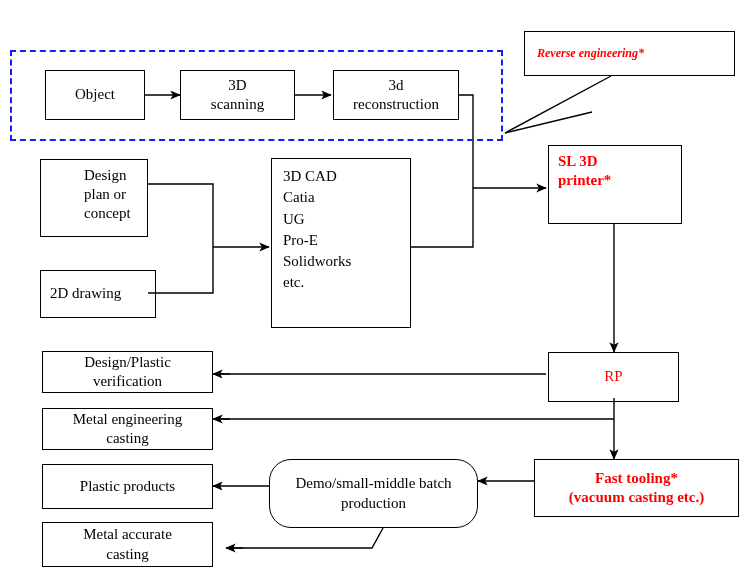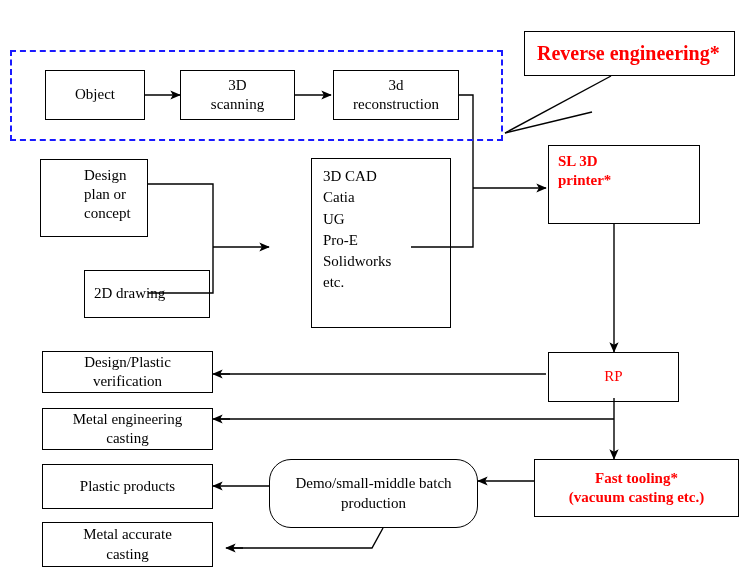--- a/index.html
+++ b/index.html
@@ -48,21 +48,22 @@
   .align-top .txt { padding-top: 6px; }
   .red {
     color: #ff0000;
     font-weight: bold;
   }
   .red-plain {
     color: #ff0000;
     font-weight: normal;
   }
   .big {
-    font-size: 20px;
+    font-size: 12px;
+    font-style: italic;
   }
   .list-box .txt {
     line-height: 1.42;
     padding-left: 11px;
     padding-top: 7px;
   }
   .dashed-group {
     position: absolute;
     box-sizing: border-box;
     border: 2px dashed #1a1aff;
@@ -137,34 +138,34 @@
   <div class="node c-left callout red big" style="left:524px; top:31px; width:211px; height:45px;">
     <span class="txt">Reverse engineering*</span>
   </div>
 
   <div class="node c-left align-top" style="left:40px; top:159px; width:108px; height:78px;padding-left:34px;">
     <span class="txt">Design
 plan or
 concept</span>
   </div>
 
-  <div class="node c-left" style="left:40px; top:270px; width:126px; height:48px;margin-left:44px;">
+  <div class="node c-left" style="left:40px; top:270px; width:116px; height:48px;">
     <span class="txt">2D drawing</span>
   </div>
 
-  <div class="node c-left align-top list-box" style="left:271px; top:158px; width:140px; height:170px;margin-left:40px;">
+  <div class="node c-left align-top list-box" style="left:271px; top:158px; width:140px; height:170px;">
     <span class="txt">3D CAD
 Catia
 UG
 Pro-E
 Solidworks
 etc.</span>
   </div>
 
-  <div class="node c-left align-top red" style="left:548px; top:145px; width:152px; height:79px;">
+  <div class="node c-left align-top red" style="left:548px; top:145px; width:134px; height:79px;">
     <span class="txt">SL 3D
 printer*</span>
   </div>
 
   <div class="node c-center" style="left:42px; top:351px; width:171px; height:42px;">
     <span class="txt">Design/Plastic
 verification</span>
   </div>
 
   <div class="node c-center red-plain" style="left:548px; top:352px; width:131px; height:50px;">

